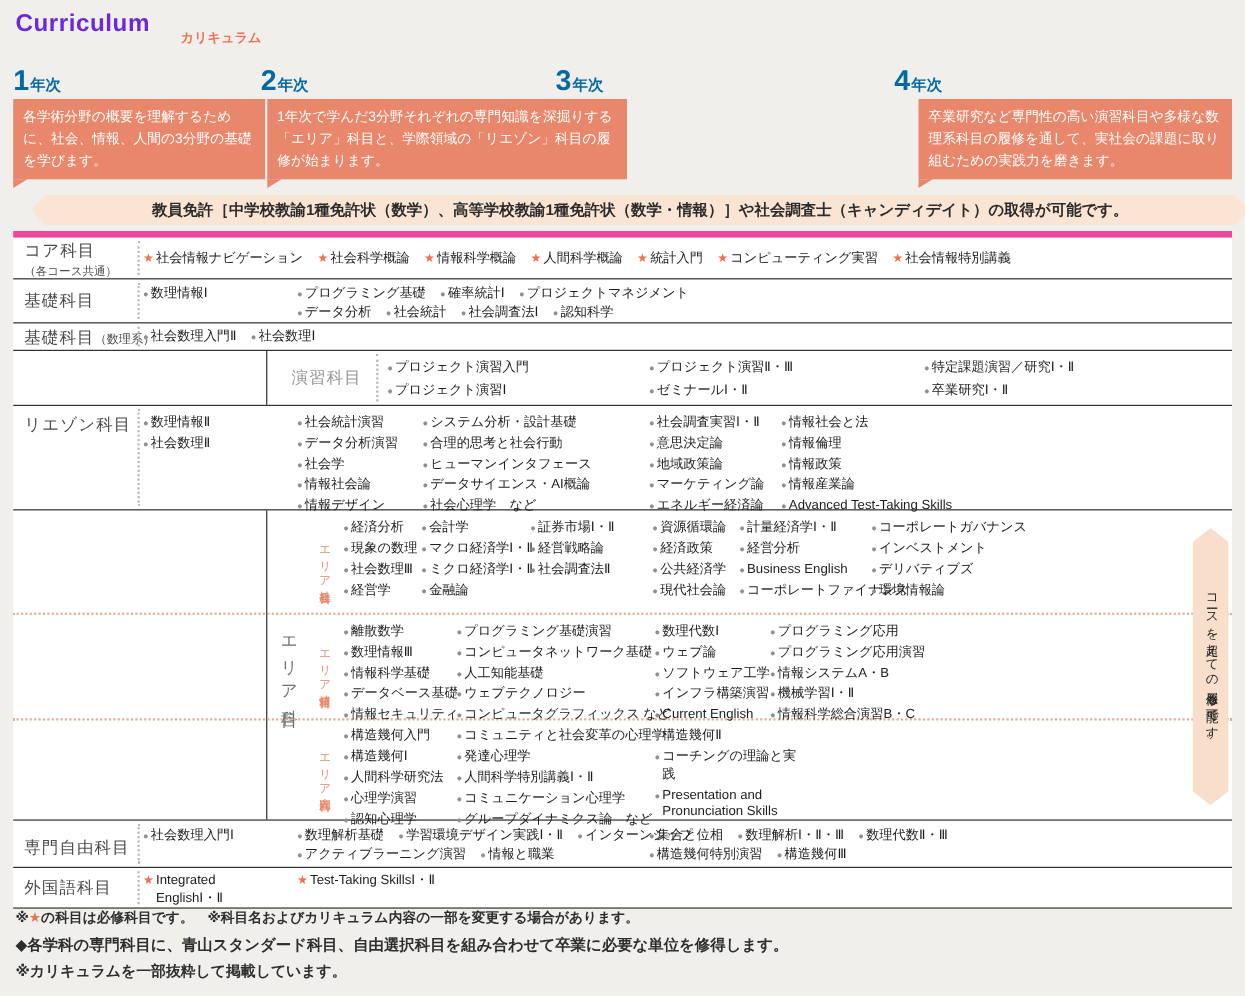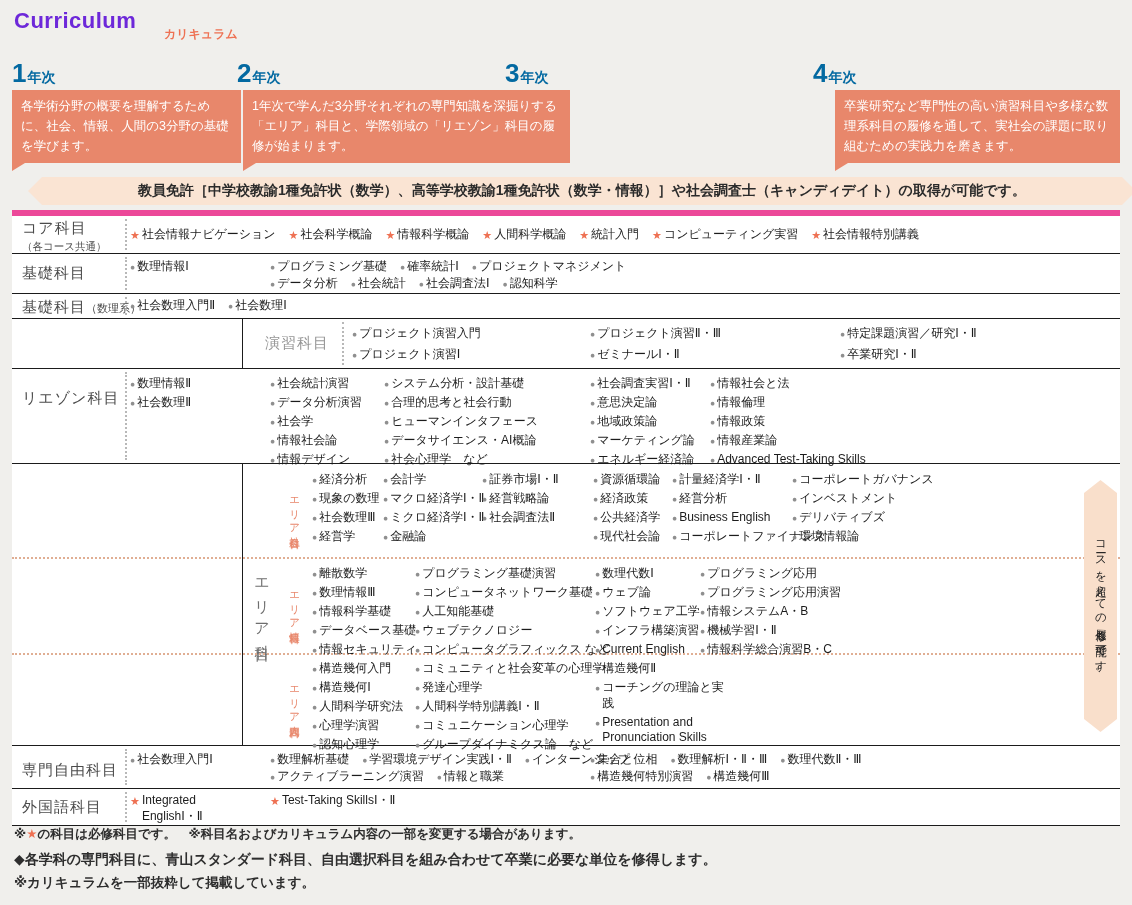--- a/index.html
+++ b/index.html
@@ -217,21 +217,21 @@
             <span>特定課題演習／研究Ⅰ・Ⅱ</span>
           </span>
           <span class="course">
             <span class="mk dot">●</span>
             <span>卒業研究Ⅰ・Ⅱ</span>
           </span>
         </div>
     </div>
 
     <div class="row" style="height:94px">
-      <div class="rlabel" style="top:20px"><span>リエゾン科目</span></div>
+      <div class="rlabel" style="top:8px"><span>リエゾン科目</span></div>
       <div class="vdots" style="left:113px"></div>
       <div class="vlist" style="left:118px;top:7px">
           <span class="course">
             <span class="mk dot">●</span>
             <span>数理情報Ⅱ</span>
           </span>
           <span class="course">
             <span class="mk dot">●</span>
             <span>社会数理Ⅱ</span>
           </span>

